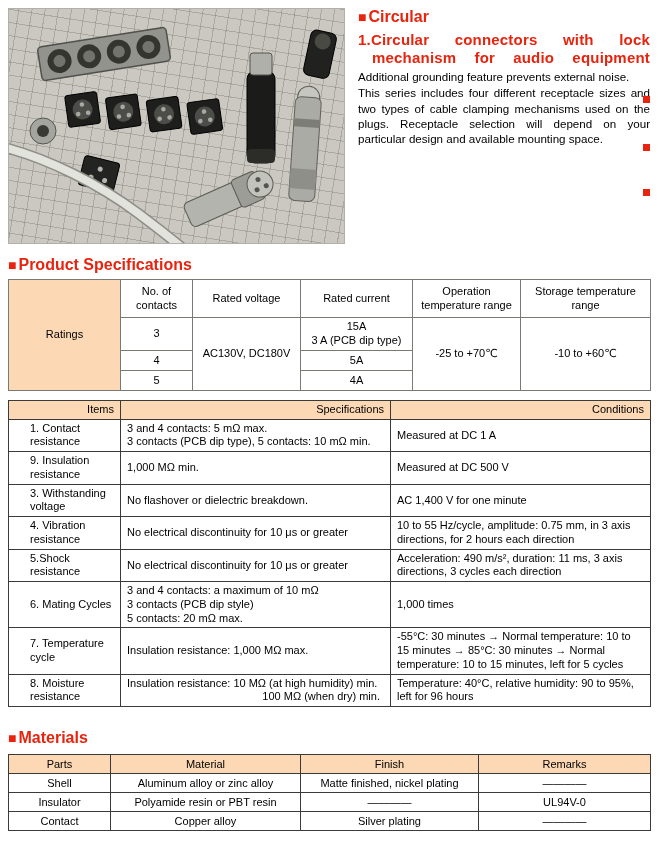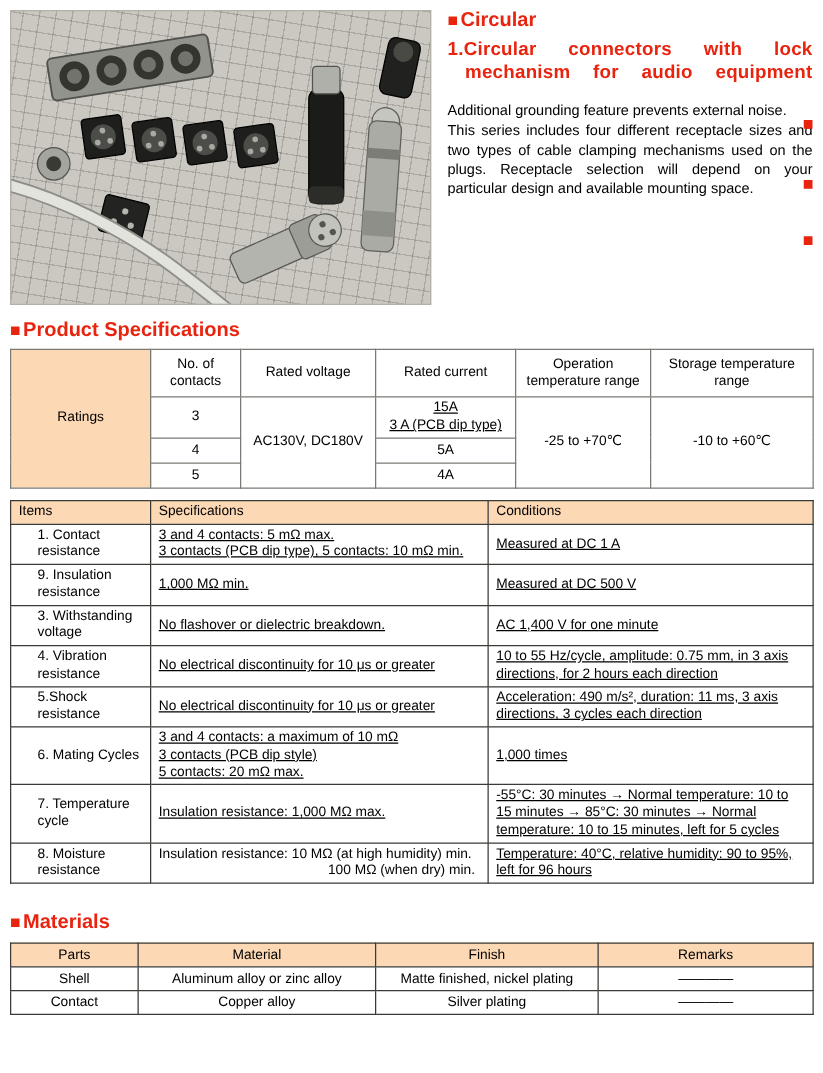--- a/index.html
+++ b/index.html
@@ -31,39 +31,39 @@
     display:flex; align-items:baseline;
     color:var(--accent); font-weight:bold; font-size:16px; line-height:1.15;
   }
   .sec-heading .bullet { font-size:14px; margin-right:2px; }
   .feat-title {
     margin-top:5px; color:var(--accent); font-weight:bold; font-size:15px;
     line-height:1.2; letter-spacing:.2px;
     padding-left:14px; text-indent:-14px;
     text-align:justify; text-align-last:justify;
   }
-  .feat-para { margin-top:14px; font-size:11.6px; line-height:1.3; text-align:justify; }
+  .feat-para { margin-top:2px; font-size:11.6px; line-height:1.3; text-align:justify; }
   .feat-para + .feat-para { margin-top:1px; }
   .red-mark { position:absolute; right:0; width:7px; height:7px; background:var(--accent); }
   .m1 { top:88px; } .m2 { top:136px; } .m3 { top:181px; }
 
   
   table { border-collapse:collapse; table-layout:fixed; }
-  .ml { white-space:pre-line;text-decoration:underline; }
+  .ml { white-space:pre-line; }
 
   .sec-block { margin-top:12px; }
 
   .ratings { width:642px; margin-top:5px; font-size:11px; text-align:center; }
   .ratings td { border:1px solid #7a7a74; padding:2px 3px; vertical-align:middle; line-height:1.25; }
   .ratings .lab { background:var(--peach);margin-top:35px; }
   .r-hdr { height:38px; } .r-row1 { height:32px; } .r-row2 { height:20px; }
 
   .spec-table { width:642px; margin-top:9px; font-size:11px; }
   .spec-table td { border:1px solid #3a3a36; padding:2px 6px; vertical-align:middle; line-height:1.25; }
-  .spec-table .hdr { background:var(--peach); text-align:left; height:16px; }
+  .spec-table .hdr { background:var(--peach); text-align:right; height:16px; }
   .spec-table .item { padding-left:21px; }
   .line-right { text-align:right; padding-right:4px; }
 
   .mat-heading { margin-top:22px; }
   .materials-table { width:642px; margin-top:6px; font-size:11px; text-align:center; }
   .materials-table td { border:1px solid #3a3a36; padding:2px 4px; height:19px; vertical-align:middle;text-align:center; }
   .materials-table .hdr { background:var(--peach); }
 </style>
 </head>
 <body>
@@ -304,20 +304,26 @@
         <td class="hdr">Finish</td>
         <td class="hdr">Remarks</td>
       </tr>
       <tr>
         <td>Shell</td>
         <td>Aluminum alloy or zinc alloy</td>
         <td>Matte finished, nickel plating</td>
         <td>————</td>
       </tr>
       <tr>
+        <td>Insulator</td>
+        <td>Polyamide resin or PBT resin</td>
+        <td>————</td>
+        <td>UL94V-0</td>
+      </tr>
+      <tr>
         <td>Contact</td>
         <td>Copper alloy</td>
         <td>Silver plating</td>
         <td>————</td>
       </tr>
     </tbody>
       </table>
   </div>
 
 </div>

